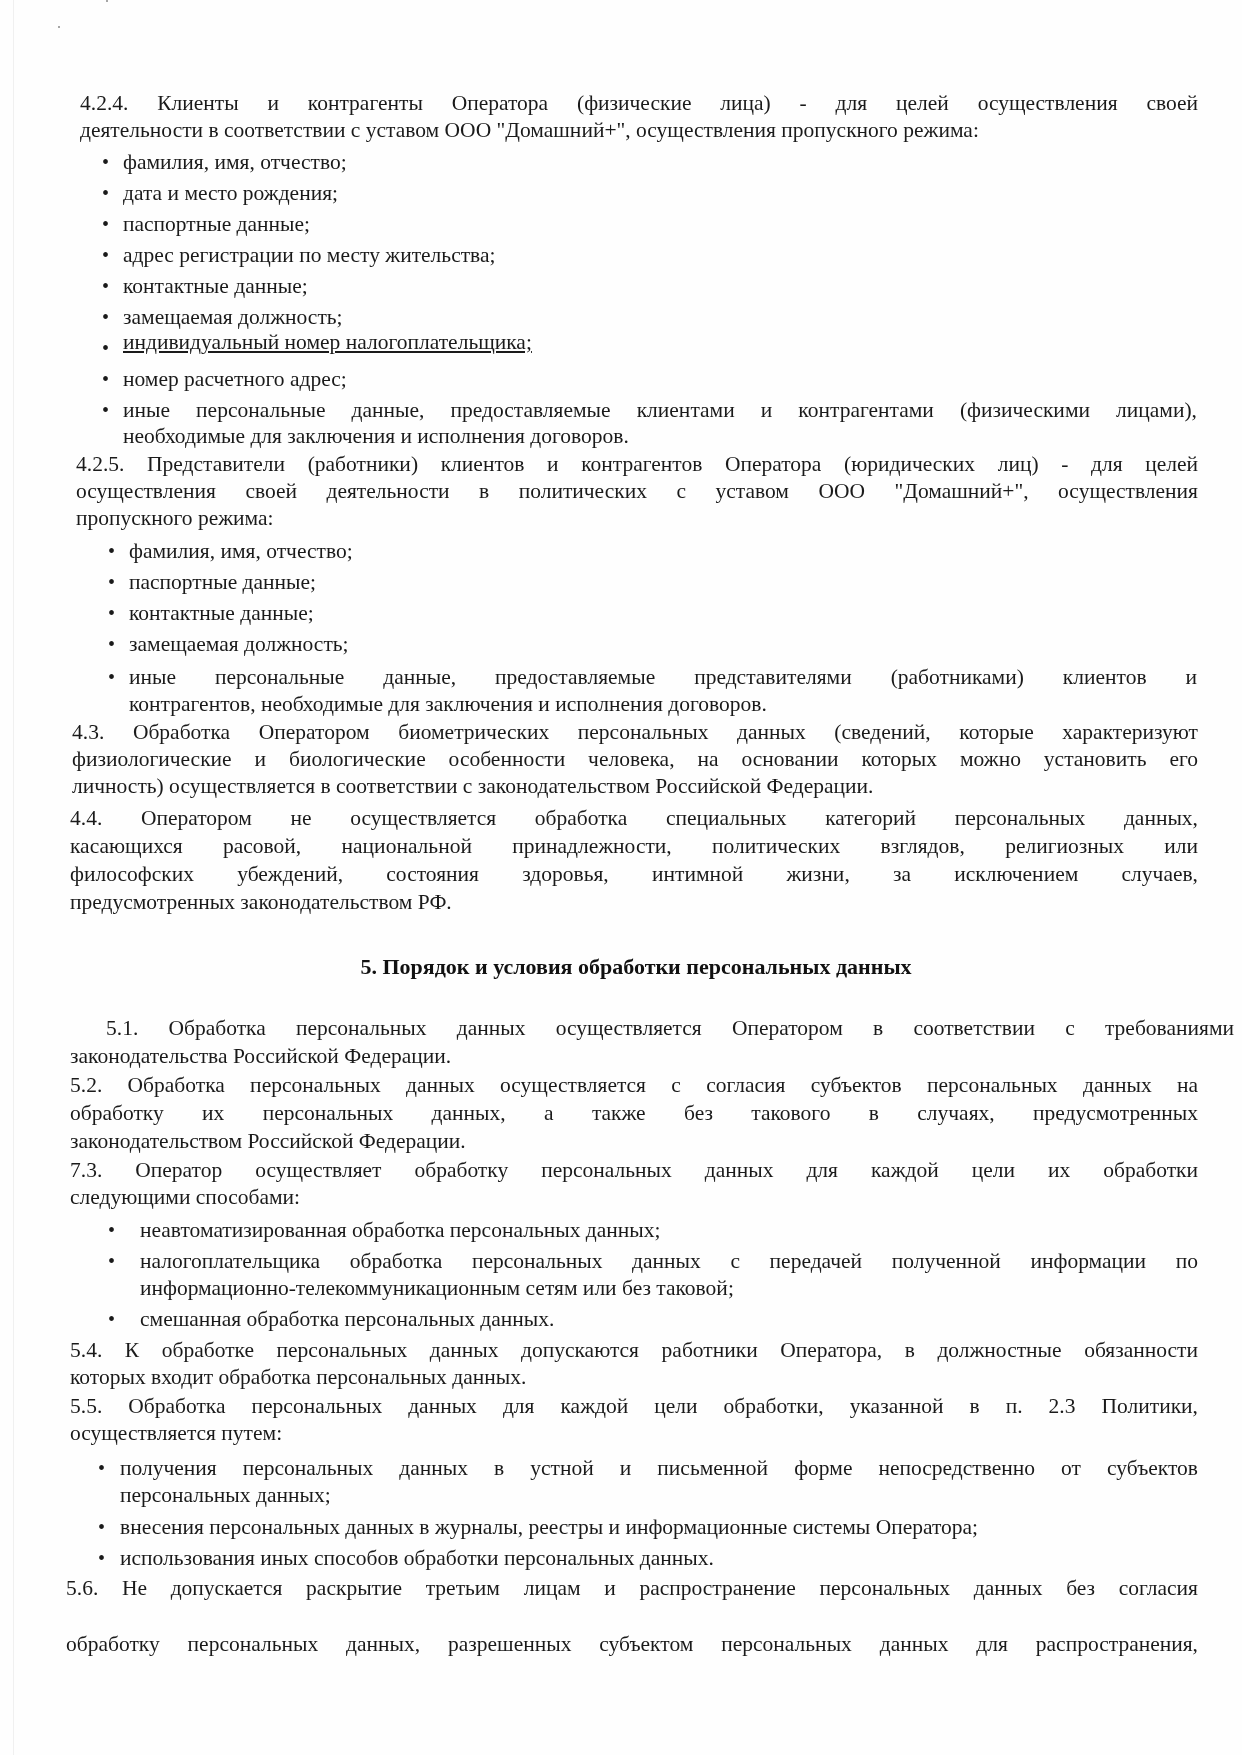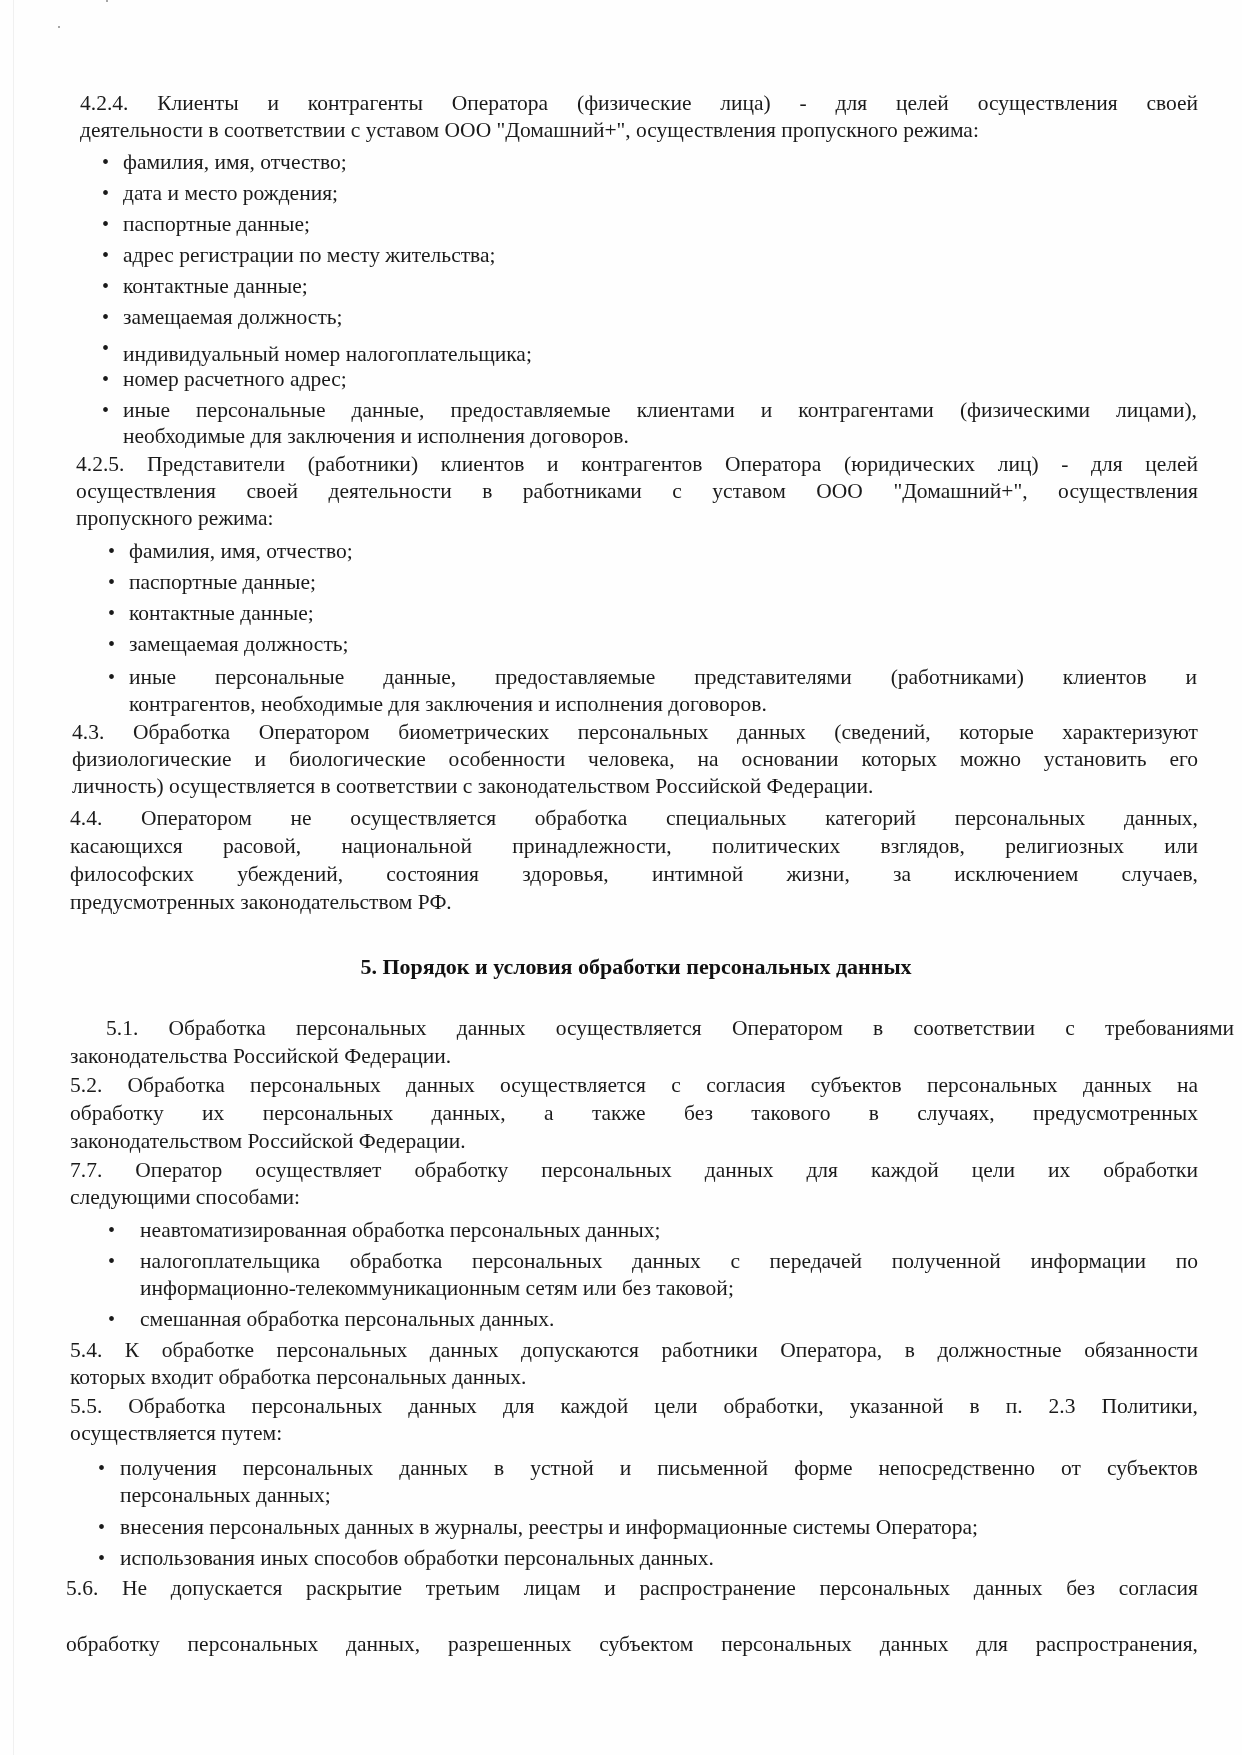--- a/index.html
+++ b/index.html
@@ -44,29 +44,29 @@
   <div class="ln" style="left:123px;top:180px;">дата и место рождения;</div>
   <span class="bullet" style="left:102px;top:211px;">•</span>
   <div class="ln" style="left:123px;top:211px;">паспортные данные;</div>
   <span class="bullet" style="left:102px;top:242px;">•</span>
   <div class="ln" style="left:123px;top:242px;">адрес регистрации по месту жительства;</div>
   <span class="bullet" style="left:102px;top:273px;">•</span>
   <div class="ln" style="left:123px;top:273px;">контактные данные;</div>
   <span class="bullet" style="left:102px;top:304px;">•</span>
   <div class="ln" style="left:123px;top:304px;">замещаемая должность;</div>
   <span class="bullet" style="left:102px;top:335px;">•</span>
-  <div class="ln" style="left:123px;top:341px;">индивидуальный номер налогоплательщика;</div>
+  <div class="ln" style="left:123px;top:329px;text-decoration:underline;">индивидуальный номер налогоплательщика;</div>
   <span class="bullet" style="left:102px;top:366px;">•</span>
   <div class="ln" style="left:123px;top:366px;">номер расчетного адрес;</div>
   <span class="bullet" style="left:102px;top:397px;">•</span>
   <div class="ln just" style="left:123px;top:397px;width:1074px;">иные персональные данные, предоставляемые клиентами и контрагентами (физическими лицами),</div>
   <div class="ln" style="left:123px;top:423px;">необходимые для заключения и исполнения договоров.</div>
 
   <div class="ln just" style="left:76px;top:451px;width:1122px;">4.2.5. Представители (работники) клиентов и контрагентов Оператора (юридических лиц) - для целей</div>
-  <div class="ln just" style="left:76px;top:478px;width:1122px;">осуществления своей деятельности в работниками с уставом ООО "Домашний+", осуществления</div>
+  <div class="ln just" style="left:76px;top:478px;width:1122px;">осуществления своей деятельности в политических с уставом ООО "Домашний+", осуществления</div>
   <div class="ln" style="left:76px;top:505px;">пропускного режима:</div>
 
   <span class="bullet" style="left:108px;top:538px;">•</span>
   <div class="ln" style="left:129px;top:538px;">фамилия, имя, отчество;</div>
   <span class="bullet" style="left:108px;top:569px;">•</span>
   <div class="ln" style="left:129px;top:569px;">паспортные данные;</div>
   <span class="bullet" style="left:108px;top:600px;">•</span>
   <div class="ln" style="left:129px;top:600px;">контактные данные;</div>
   <span class="bullet" style="left:108px;top:631px;">•</span>
   <div class="ln" style="left:129px;top:631px;">замещаемая должность;</div>
@@ -85,21 +85,21 @@
 
   <div class="heading" style="top:953px;padding-left:30px;box-sizing:border-box;">5. Порядок и условия обработки персональных данных</div>
 
   <div class="ln just" style="left:70px;top:1015px;width:1128px;margin-left:36px;">5.1. Обработка персональных данных осуществляется Оператором в соответствии с требованиями</div>
   <div class="ln" style="left:70px;top:1043px;">законодательства Российской Федерации.</div>
 
   <div class="ln just" style="left:70px;top:1072px;width:1128px;">5.2. Обработка персональных данных осуществляется с согласия субъектов персональных данных на</div>
   <div class="ln just" style="left:70px;top:1100px;width:1128px;">обработку их персональных данных, а также без такового в случаях, предусмотренных</div>
   <div class="ln" style="left:70px;top:1128px;">законодательством Российской Федерации.</div>
 
-  <div class="ln just" style="left:70px;top:1157px;width:1128px;">7.7. Оператор осуществляет обработку персональных данных для каждой цели их обработки</div>
+  <div class="ln just" style="left:70px;top:1157px;width:1128px;">7.3. Оператор осуществляет обработку персональных данных для каждой цели их обработки</div>
   <div class="ln" style="left:70px;top:1184px;">следующими способами:</div>
 
   <span class="bullet" style="left:108px;top:1217px;">•</span>
   <div class="ln" style="left:140px;top:1217px;">неавтоматизированная обработка персональных данных;</div>
   <span class="bullet" style="left:108px;top:1248px;">•</span>
   <div class="ln just" style="left:140px;top:1248px;width:1058px;">налогоплательщика обработка персональных данных с передачей полученной информации по</div>
   <div class="ln" style="left:140px;top:1275px;">информационно-телекоммуникационным сетям или без таковой;</div>
   <span class="bullet" style="left:108px;top:1306px;">•</span>
   <div class="ln" style="left:140px;top:1306px;">смешанная обработка персональных данных.</div>
 

